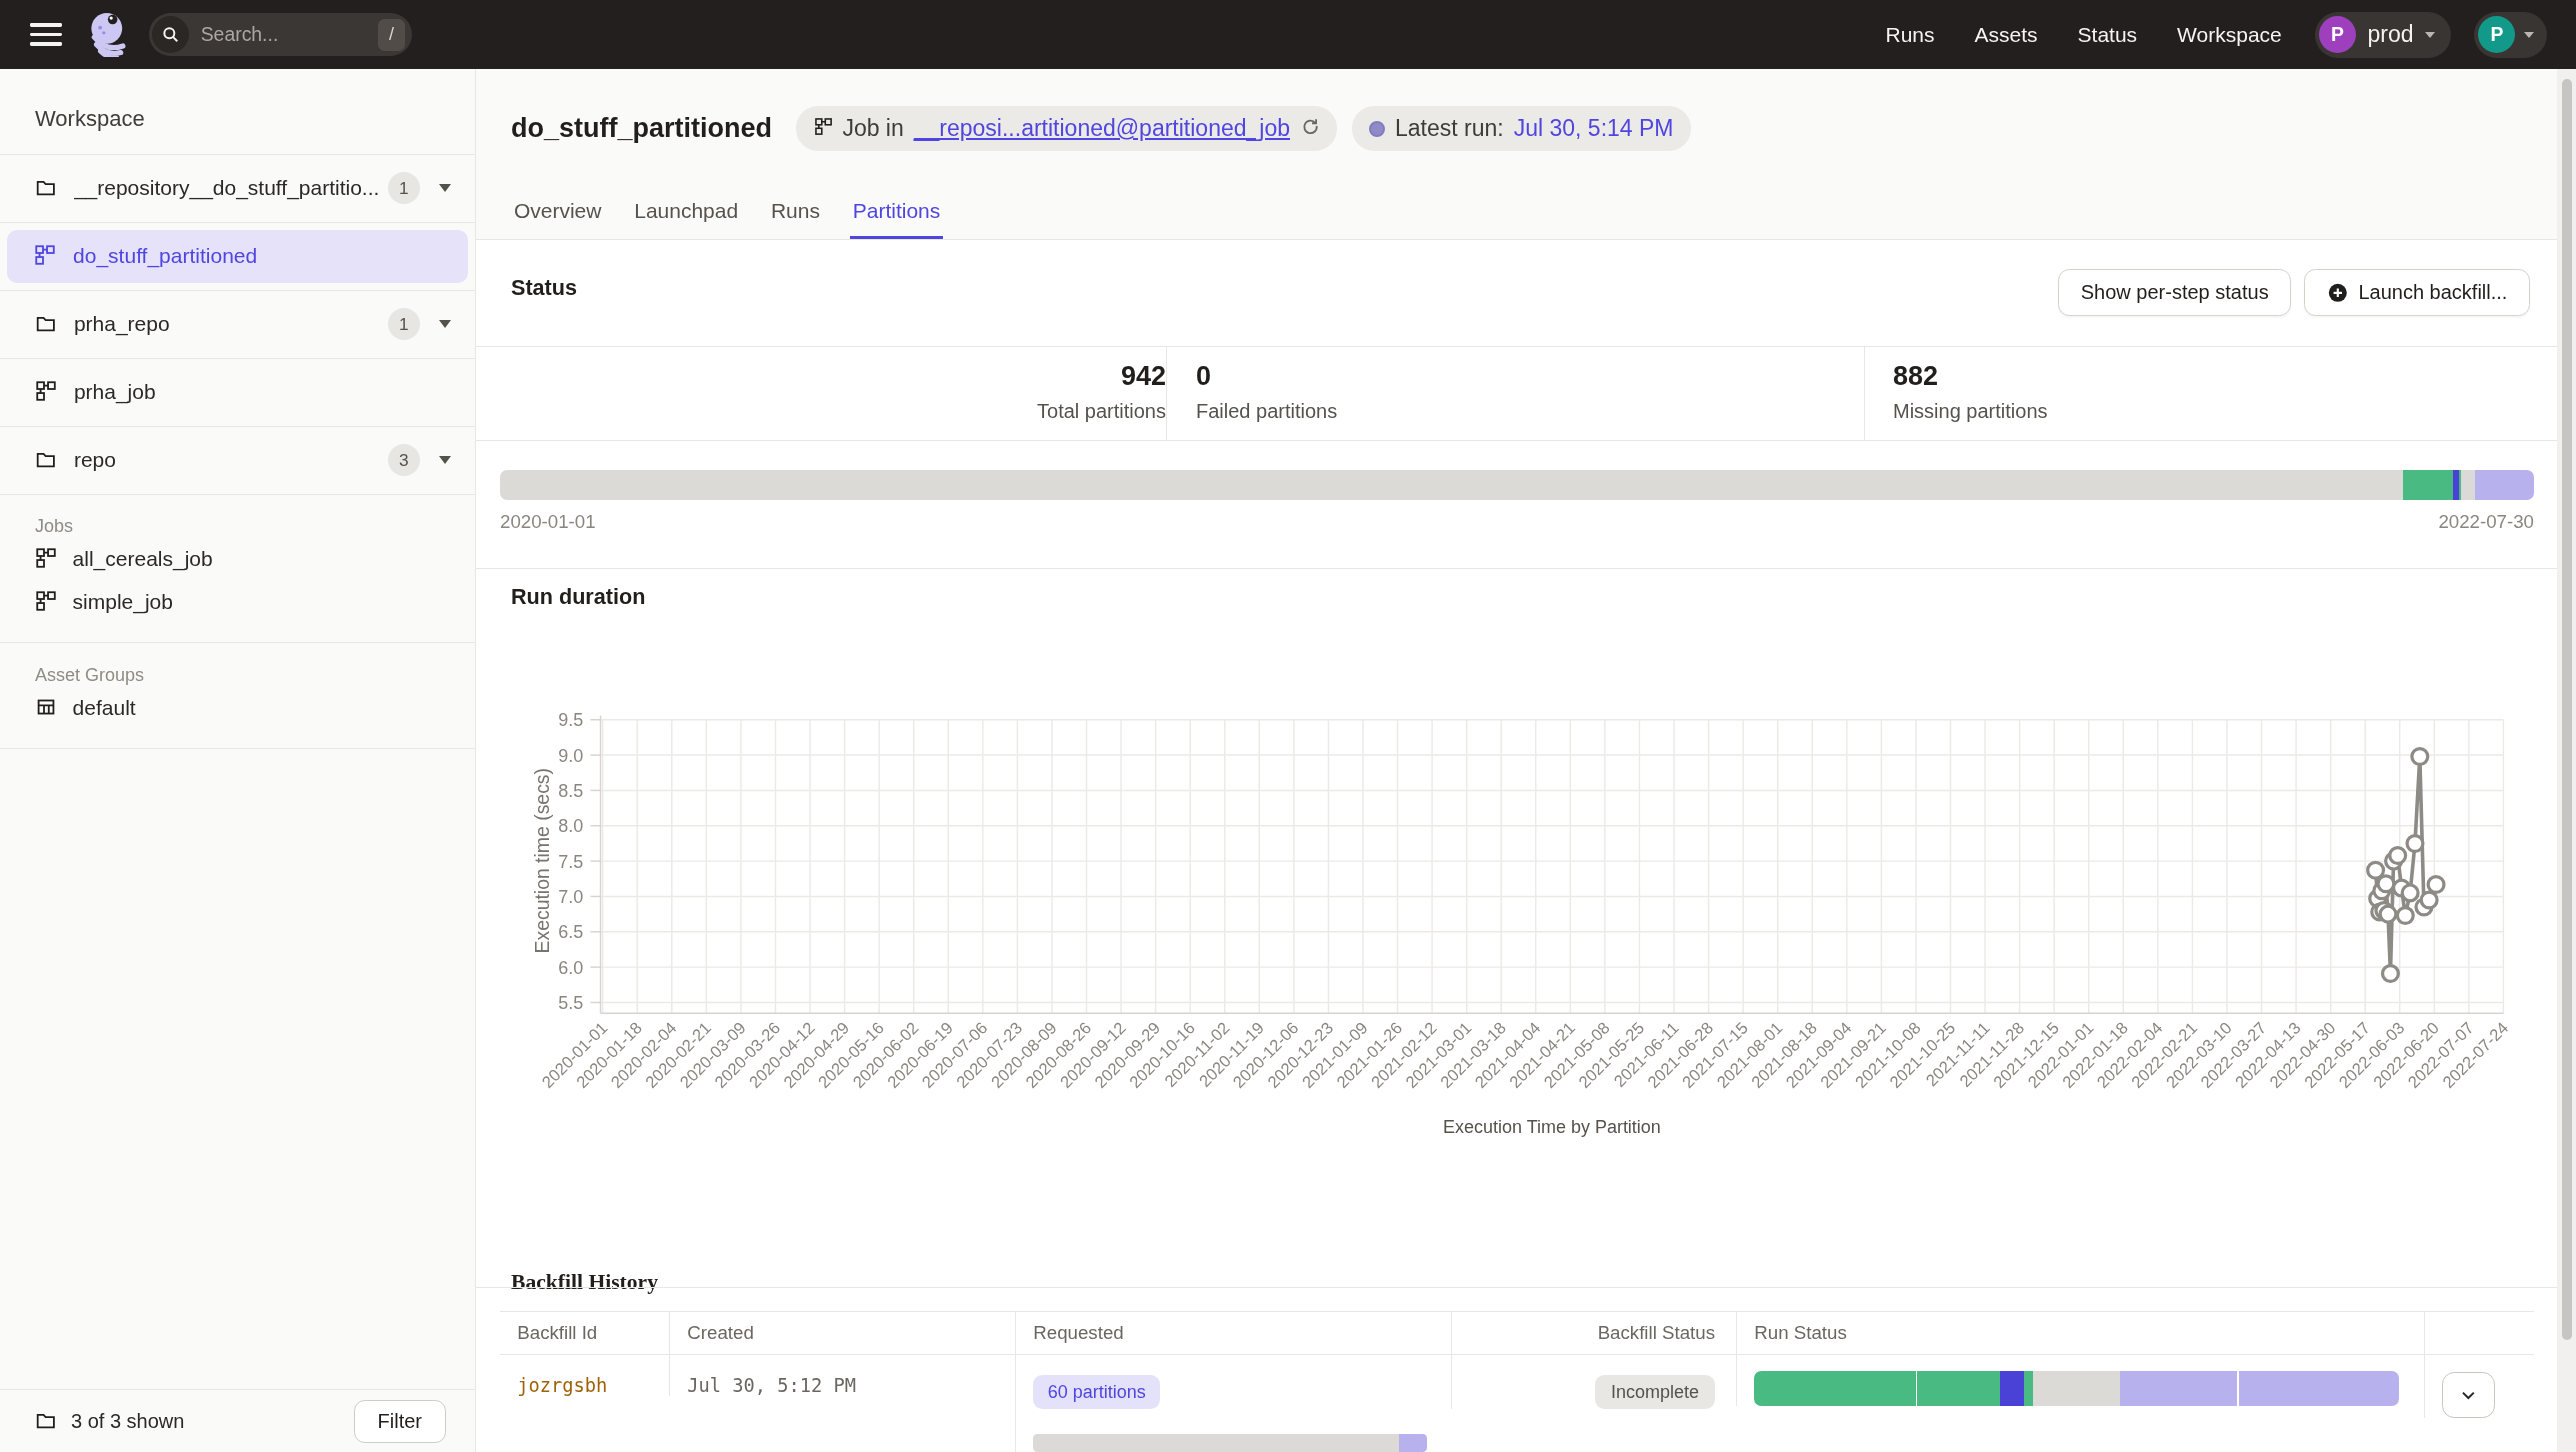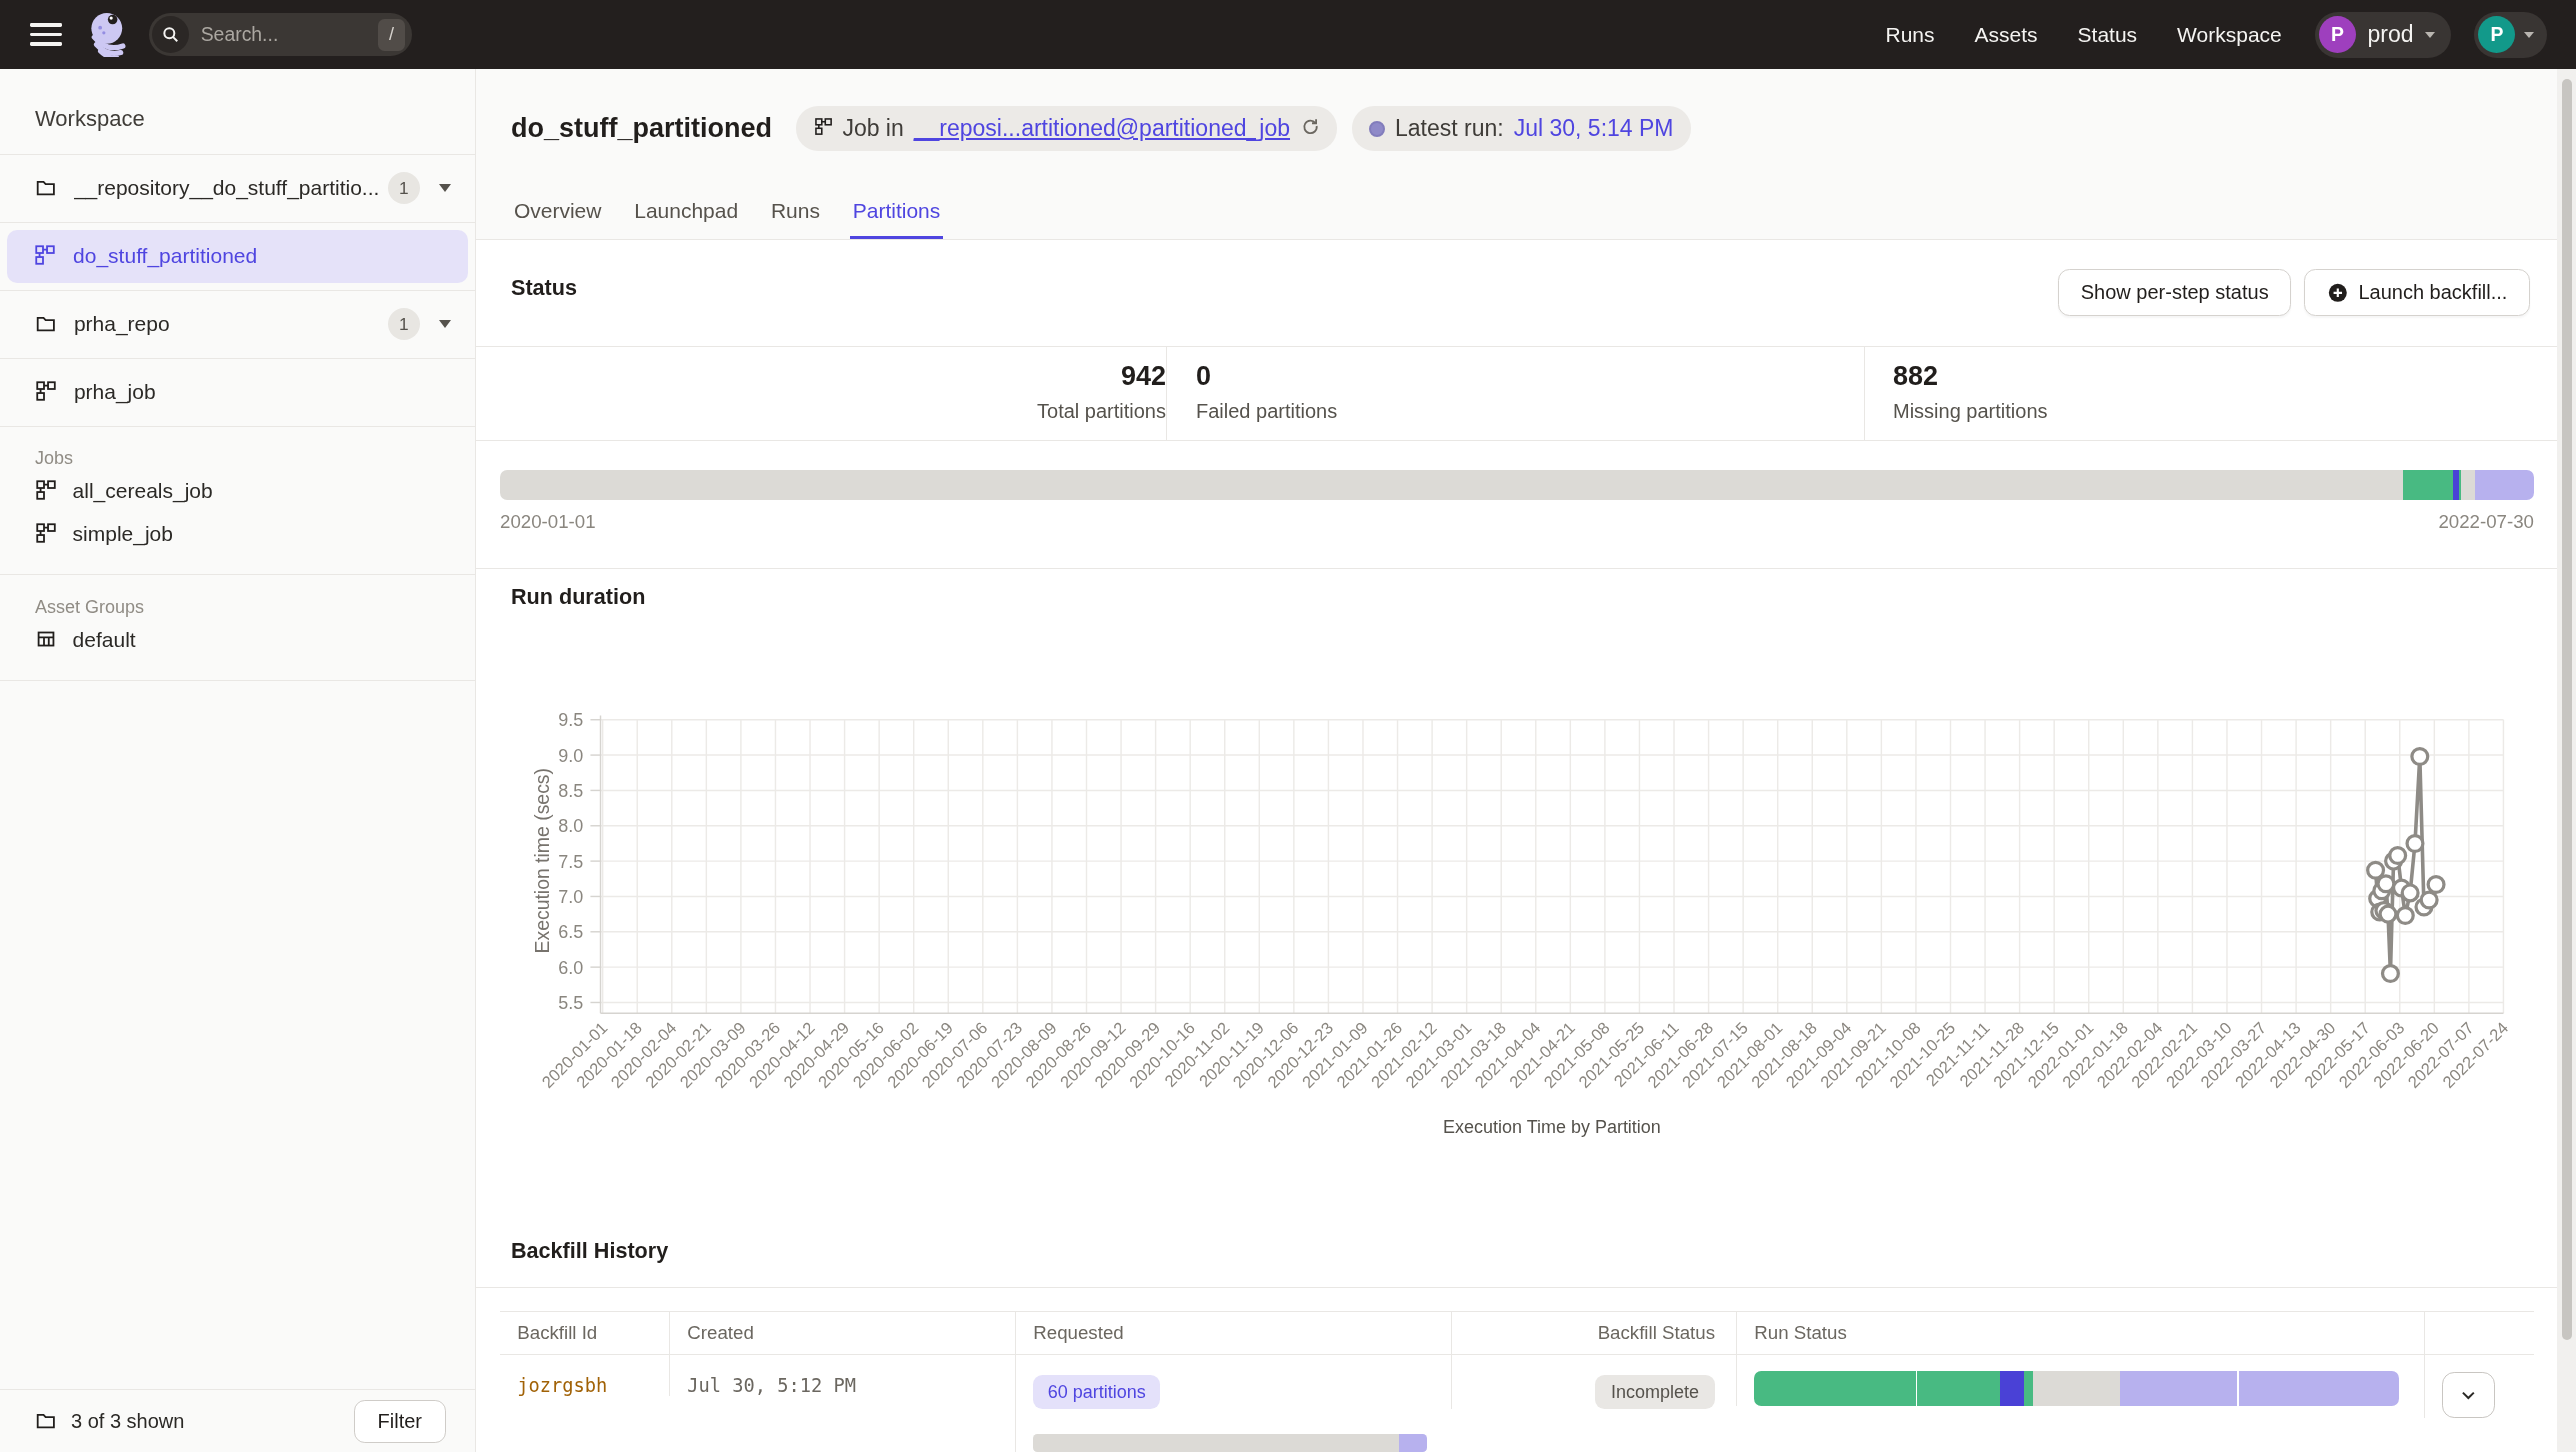--- a/index.html
+++ b/index.html
@@ -92,21 +92,21 @@
 
   .pbar { position:absolute; top:230px; left:24px; width:2034px; height:30px; border-radius:7.2px;
           overflow:hidden; display:flex; }
   .pbar span { height:100%; }
   .pdates { position:absolute; top:271px; left:24px; width:2034px; display:flex;
             justify-content:space-between; font-size:18.7px; color:#8A867F; }
   .divider { position:absolute; left:0; right:0; height:1.4px; background:#E9E7E4; }
   #div1 { top:328px; } #div2 { top:1047px; }
   #run-head { top:344px; }
   #run-chart { position:absolute; top:448px; left:13px; }
-  #backfill-head { top:998px; }
+  #backfill-head { top:1030px;font-family:Liberation Serif, serif; }
 
   .bf-table { position:absolute; top:1071px; left:24px; width:2034px; border-top:1.4px solid #E9E7E4; }
   .t-row { display:flex; }
   .t-head { height:43px; }
   .t-cell { border-left:1.4px solid #E9E7E4; font-size:18.7px; color:#6B6760;
             display:flex; align-items:center; padding:0 17.3px; }
   .t-cell:first-child { border-left:none; }
   .t-head .t-cell { border-bottom:1.4px solid #E9E7E4; }
   .c1{width:169px;} .c2{width:346px;} .c3{width:436px;} .c4{width:285px; justify-content:flex-end; padding-right:21px;}
   .c5{width:688px;} .c6{flex:1;}
@@ -211,20 +211,28 @@
       <div class="repo-row">
         <span><svg width="21.6" height="21.6" viewBox="0 0 24 24">
             <g fill="none" stroke="#211E1C" stroke-width="2">
               <rect x="2.5" y="2.5" width="7.5" height="7.5"></rect>
               <rect x="14.5" y="2.5" width="7.5" height="7.5"></rect>
               <rect x="2.5" y="14.5" width="7.5" height="7.5"></rect>
               <path d="M10 6.2h4.5M6.2 10v4.5"></path>
             </g>
           </svg></span>
         <span class="lbl">prha_job</span>
+      </div>
+      <div class="repo-row">
+        <span><svg width="21.6" height="21.6" viewBox="0 0 24 24">
+            <path d="M3 6.5h6.5l2.3 2.5H21v11.5H3z" fill="none" stroke="#211E1C" stroke-width="2"></path>
+          </svg></span>
+        <span class="lbl">repo</span>
+        <span class="badge-circle">3</span>
+        <span class="caret"></span>
       </div>
     </div>
   <div id="side-sections">
       <div class="side-section">
         <div class="side-head">Jobs</div>
         <div class="side-item">
           <span><svg width="21.6" height="21.6" viewBox="0 0 24 24">
               <g fill="none" stroke="#211E1C" stroke-width="2">
                 <rect x="2.5" y="2.5" width="7.5" height="7.5"></rect>
                 <rect x="14.5" y="2.5" width="7.5" height="7.5"></rect>

